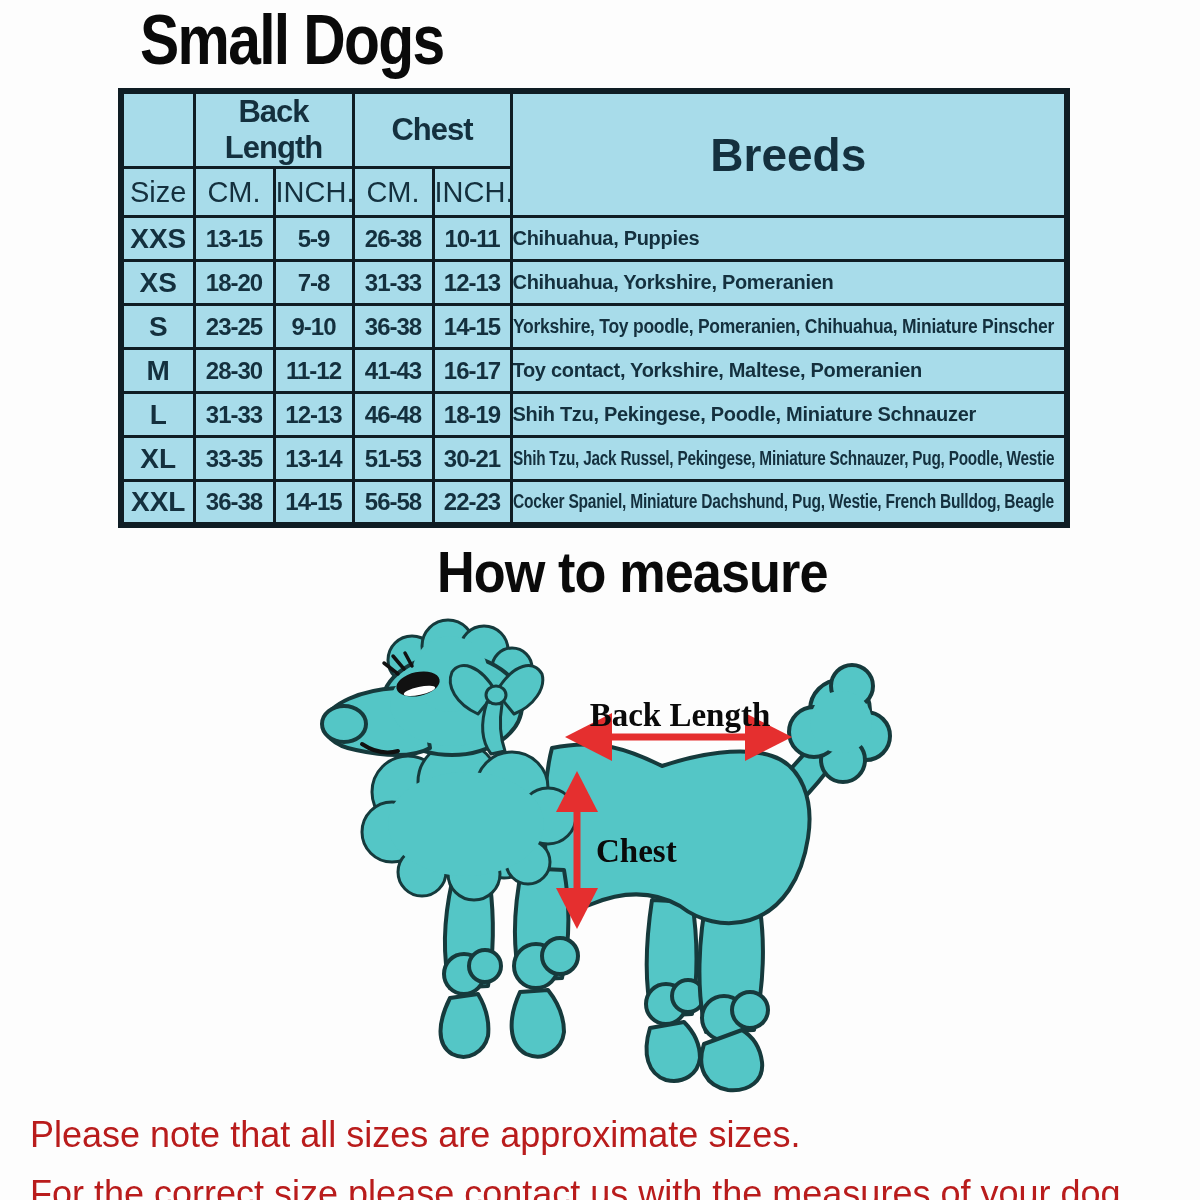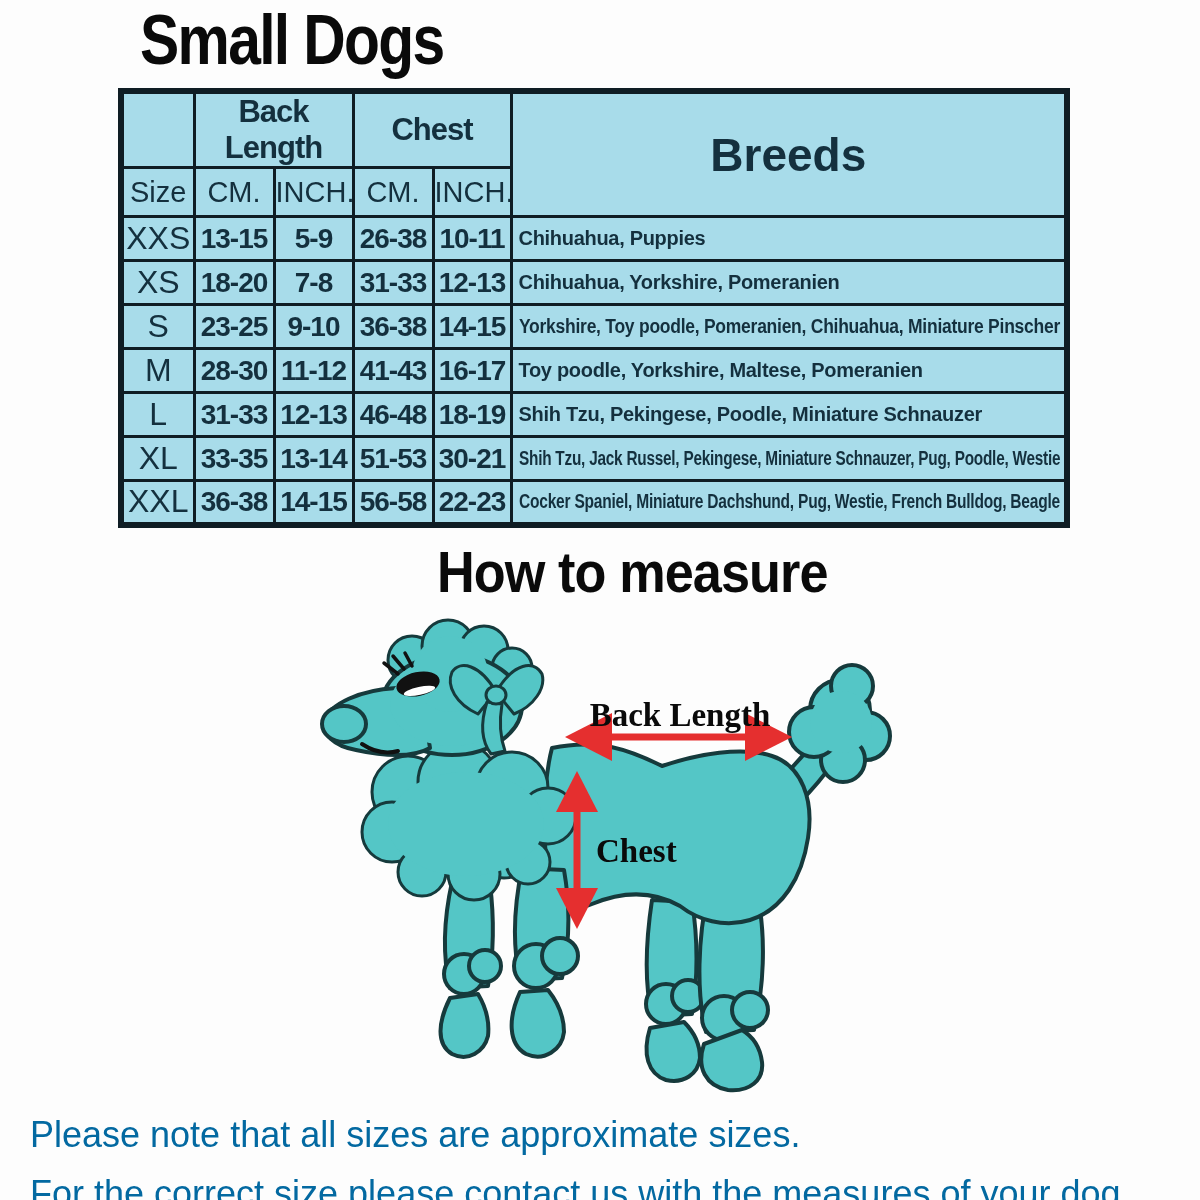--- a/index.html
+++ b/index.html
@@ -28,35 +28,35 @@
     border:3px solid var(--table-border);
     color:var(--text-navy);
     text-align:center;vertical-align:middle;
     padding:0;overflow:hidden;
   }
   .size-table thead tr{height:49px;}
   .size-table tbody tr{height:44px;}
   .grp{font-size:31px;font-weight:700;letter-spacing:-1px;}
   .breeds-h{font-size:46px;font-weight:700;letter-spacing:0;}
   .red{color:var(--header-red);font-size:29px;font-weight:400;}
-  .size-cell{font-size:32px;font-weight:400;}
-  .num{font-size:28px;font-weight:700;letter-spacing:-1px;}
-  td.breeds{text-align:left;padding-left:6px;}
+  .size-cell{font-size:28px;font-weight:700;}
+  .num{font-size:24px;font-weight:700;letter-spacing:-1px;}
+  td.breeds{text-align:left;}
   .fit{display:inline-block;white-space:nowrap;transform-origin:left center;
        font-size:20px;font-weight:700;letter-spacing:-0.3px;}
   
   .measure-title{
     position:absolute;left:437px;top:538px;
     font-size:58px;font-weight:700;color:var(--title-black);
     letter-spacing:-1px;transform:scaleX(.9);transform-origin:left top;
     white-space:nowrap;
   }
   .dog-wrap{position:absolute;left:300px;top:600px;width:610px;height:510px;}
   
-  .footer{position:absolute;left:30px;color:#0369a1;font-size:36px;white-space:nowrap;}
+  .footer{position:absolute;left:30px;color:#b91c1c;font-size:36px;white-space:nowrap;}
   .footer.l1{top:1114px;}
   .footer.l2{top:1158px;margin-top:15px;}
 </style>
 </head>
 <body style="--table-bg: #a8dcea; --table-border: #0f1d24; --header-red: #d93b52; --text-navy: #14303e; --dog-fill: #54c6c6; --dog-outline: #163a3c; --arrow-red: #e52f2f; --title-black: #0a0a0a;">
 
 <div class="page-title">Small Dogs</div>
 
 <table class="size-table">
   <colgroup>
@@ -106,21 +106,21 @@
     <td class="num">36-38</td>
     <td class="num">14-15</td>
     <td class="breeds"><span class="fit" style="transform: scaleX(0.875405);">Yorkshire, Toy poodle, Pomeranien, Chihuahua, Miniature Pinscher</span></td>
   </tr>
       <tr>
     <td class="size-cell">M</td>
     <td class="num">28-30</td>
     <td class="num">11-12</td>
     <td class="num">41-43</td>
     <td class="num">16-17</td>
-    <td class="breeds"><span class="fit">Toy poodle, Yorkshire, Maltese, Pomeranien</span></td>
+    <td class="breeds"><span class="fit">Toy contact, Yorkshire, Maltese, Pomeranien</span></td>
   </tr>
       <tr>
     <td class="size-cell">L</td>
     <td class="num">31-33</td>
     <td class="num">12-13</td>
     <td class="num">46-48</td>
     <td class="num">18-19</td>
     <td class="breeds"><span class="fit">Shih Tzu, Pekingese, Poodle, Miniature Schnauzer</span></td>
   </tr>
       <tr>

